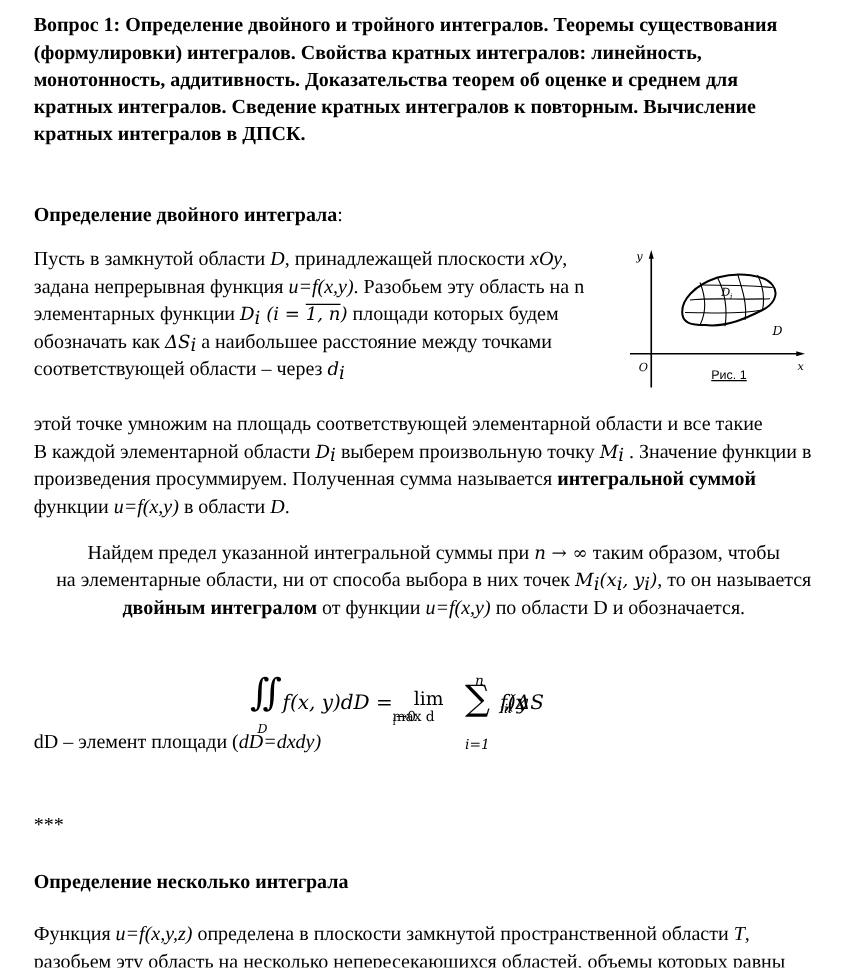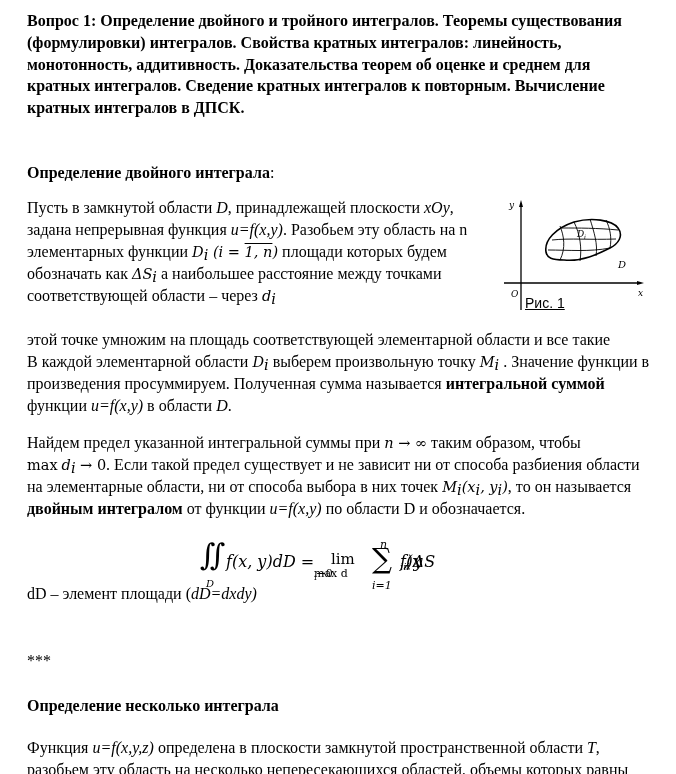--- a/index.html
+++ b/index.html
@@ -12,21 +12,21 @@
   .blk { position: absolute; left: 27px; margin: 0; line-height: 22px; }
   .title { top: 10px; width: 630px; font-weight: bold; font-size: 16px; line-height: 21.8px; }
   .h { font-weight: bold; }
   .it { font-style: italic; }
   .b { font-weight: bold; }
   .m { font-family: "DejaVu Serif", serif; font-style: italic; font-size: 14.5px; }
   .mr { font-family: "DejaVu Serif", serif; font-size: 14.5px; }
   sub { font-size: 10px; vertical-align: -3px; line-height: 0; }
   .ovl { text-decoration: overline; }
   .figure { position: absolute; left: 494px; top: 192px; width: 160px; height: 125px; }
-  .caption { position: absolute; left: 525px; top: 295px; font-family: "Liberation Sans", "DejaVu Sans", sans-serif; font-size: 14px; text-decoration: underline; }
+  .caption { position: absolute; left: 569px; top: 295px; font-family: "Liberation Sans", "DejaVu Sans", sans-serif; font-size: 10px; text-decoration: underline; }
   .formula { position: absolute; left: 196px; top: 534px; height: 64px; width: 300px; font-family: "DejaVu Serif", serif; }
   .formula span { position: absolute; white-space: nowrap; }
 </style>
 </head>
 <body>
 
 <div class="page">
 
   <p class="blk title">Вопрос 1: Определение двойного и тройного интегралов. Теоремы существования (формулировки) интегралов. Свойства кратных интегралов: линейность, монотонность, аддитивность. Доказательства теорем об оценке и среднем для кратных интегралов. Сведение кратных интегралов к повторным.  Вычисление кратных интегралов в ДПСК.</p>
 
@@ -69,36 +69,35 @@
   </div>
   <div class="caption">Рис. 1</div>
 
   <div class="blk" style="top:329px; width:640px;">
     <div>этой точке умножим на площадь соответствующей элементарной области и все такие</div>
     <div><span>В каждой элементарной области </span><span class="m">D</span><sub class="m">i</sub><span>  выберем произвольную точку </span><span class="m">M</span><sub class="m">i</sub><span> . Значение функции в</span></div>
     <div><span>произведения просуммируем. Полученная сумма называется </span><span class="b">интегральной суммой</span></div>
     <div><span>функции </span><span class="it">u=f(x,y)</span><span> в области </span><span class="it">D</span><span>.</span></div>
   </div>
 
-  <div class="blk" style="top:432px; width:640px;">
+  <div class="blk" style="top:432px; width:640px;text-align:center;">
     <div><span>Найдем предел указанной интегральной суммы при </span><span class="m">n → ∞</span><span> таким образом, чтобы</span></div>
-    <div><span class="mr">max</span> <span class="m">d</span><sub class="m">i</sub><span class="mr">  → 0</span><span>. Если такой предел существует и не зависит ни от способа разбиения области</span></div>
     <div><span>на элементарные области, ни от способа выбора в них точек </span><span class="m">M</span><sub class="m">i</sub><span class="m">(x</span><sub class="m">i</sub><span class="m">, y</span><sub class="m">i</sub><span class="m">)</span><span>, то он называется</span></div>
     <div><span class="b">двойным интегралом</span><span> от функции </span><span class="it">u=f(x,y)</span><span> по области D и обозначается.</span></div>
   </div>
 
   <div class="formula">
     <span style="left:4px; top:6px; font-size:30px; font-style:italic; line-height:30px;">∬</span>
     <span style="left:10px; top:44px; font-size:10px; font-style:italic;">D</span>
     <span style="left:30px; top:18px; font-size:16px; font-style:italic;">f(x, y)dD =</span>
     <span style="left:135px; top:16px; font-size:15px;">lim</span>
     <span style="left:118px; top:33px; font-size:11px;"><span>max d</span><sub style="font-size:8px;">i</sub><span>→0</span></span>
     <span style="left:184px; top:4px; font-size:11px; font-style:italic;">n</span>
     <span style="left:176px; top:10px; font-size:28px; line-height:30px;">∑</span>
-    <span style="left:176px; top:45px; font-size:11px; font-style:italic;">i=1</span>
+    <span style="left:176px; top:55px; font-size:11px; font-style:italic;">i=1</span>
     <span style="left:204px; top:18px; font-size:16px; font-style:italic;"><span>f(x</span><sub>i</sub><span>, y</span><sub>i</sub><span>)ΔS</span><sub>i</sub></span>
   </div>
 
   <p class="blk" style="top:583px;"><span>dD – элемент площади (</span><span class="it">dD=dxdy)</span></p>
 
   <p class="blk" style="top:650px;">***</p>
 
   <p class="blk h" style="top:695px;">Определение несколько интеграла</p>
 
   <div class="blk" style="top:737px; width:640px;">

